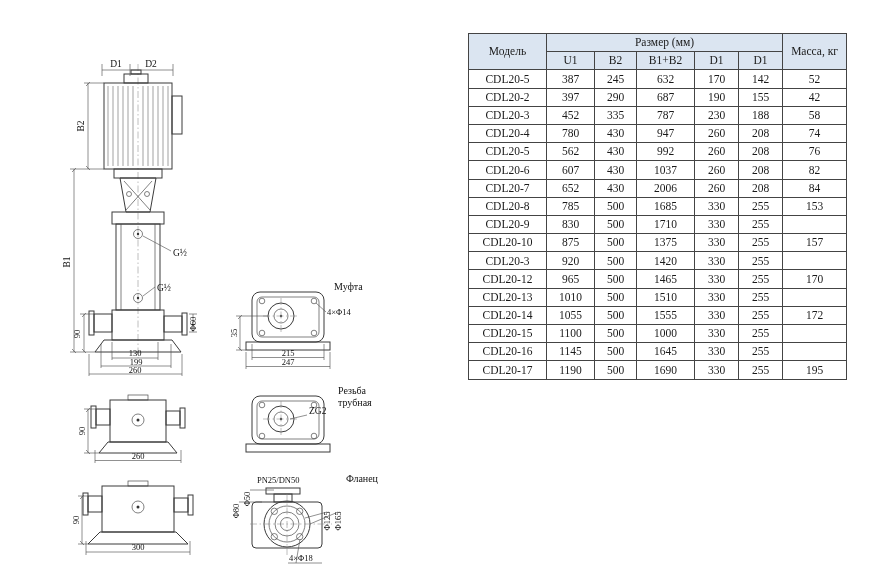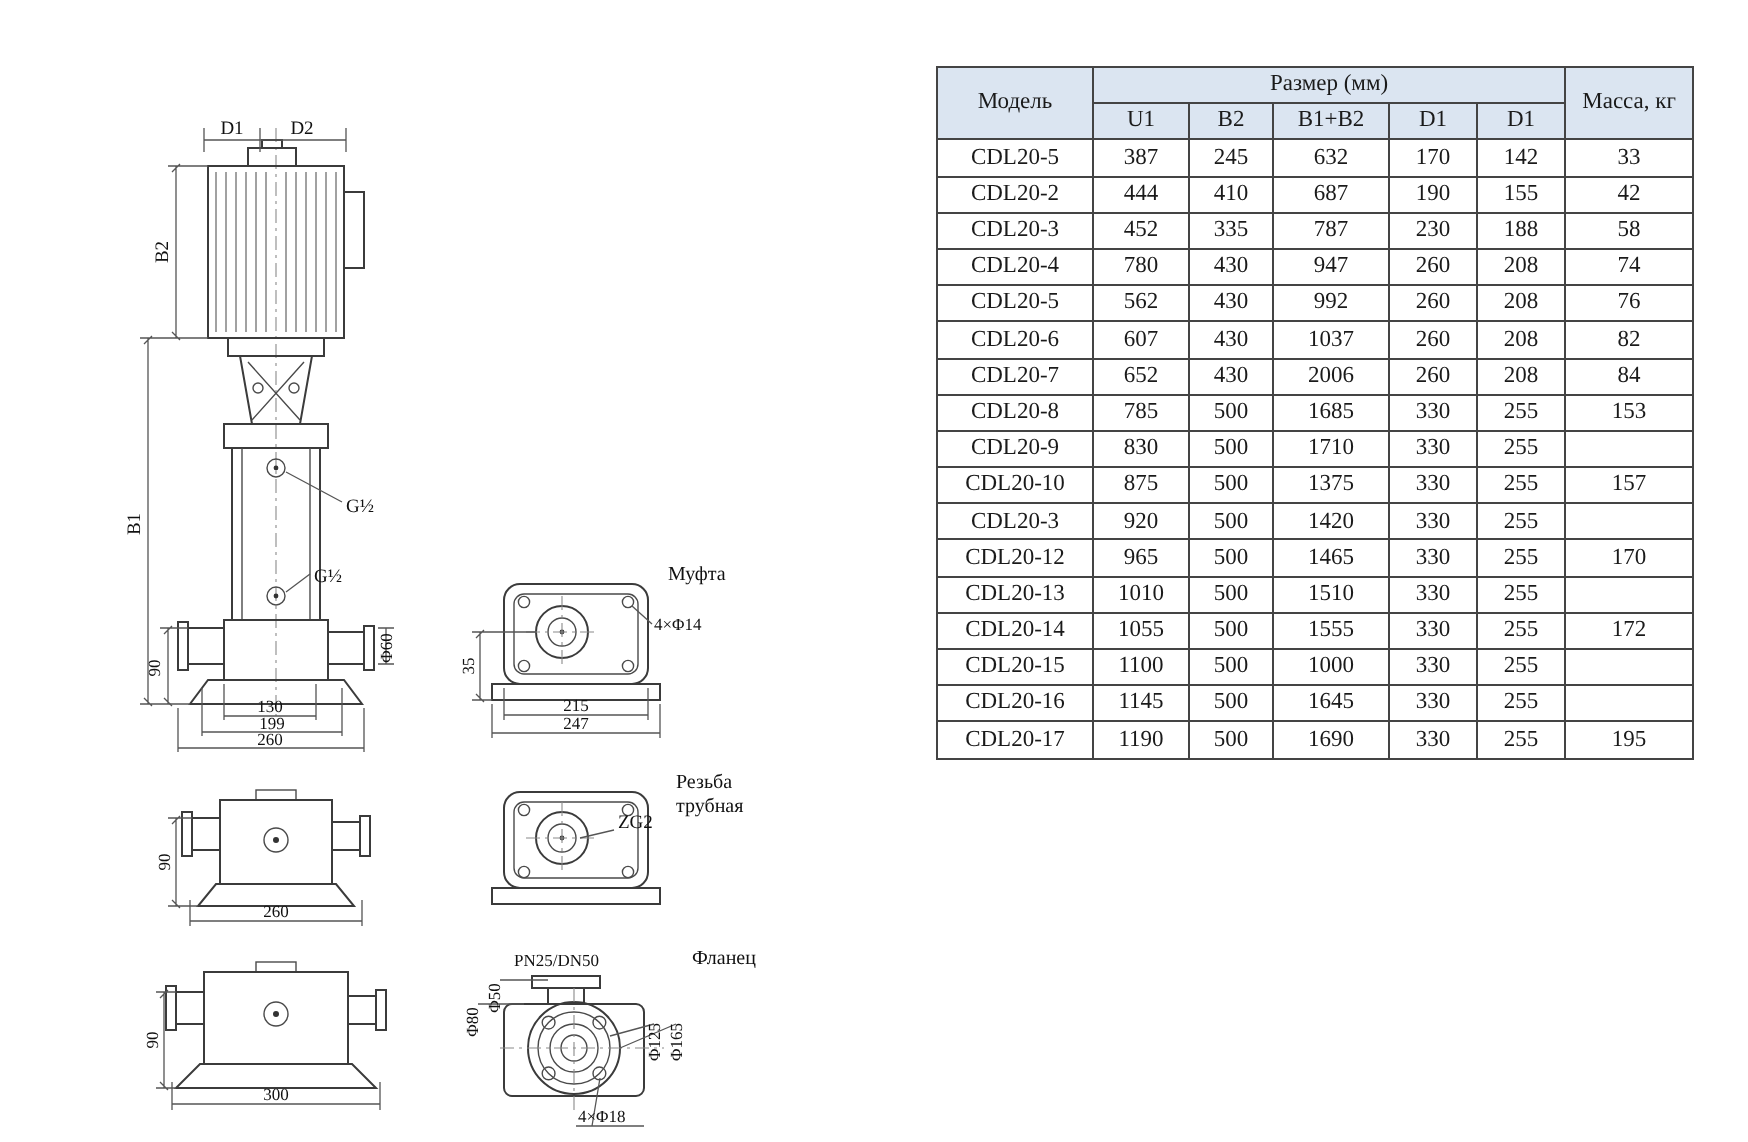--- a/index.html
+++ b/index.html
@@ -215,26 +215,26 @@
           </tr>
       </thead>
       <tbody id="table-body">
           <tr>
             <td>CDL20-5</td>
             <td>387</td>
             <td>245</td>
             <td>632</td>
             <td>170</td>
             <td>142</td>
-            <td>33</td>
+            <td>52</td>
           </tr>
           <tr>
             <td>CDL20-2</td>
-            <td>444</td>
-            <td>410</td>
+            <td>397</td>
+            <td>290</td>
             <td>687</td>
             <td>190</td>
             <td>155</td>
             <td>42</td>
           </tr>
           <tr>
             <td>CDL20-3</td>
             <td>452</td>
             <td>335</td>
             <td>787</td>

